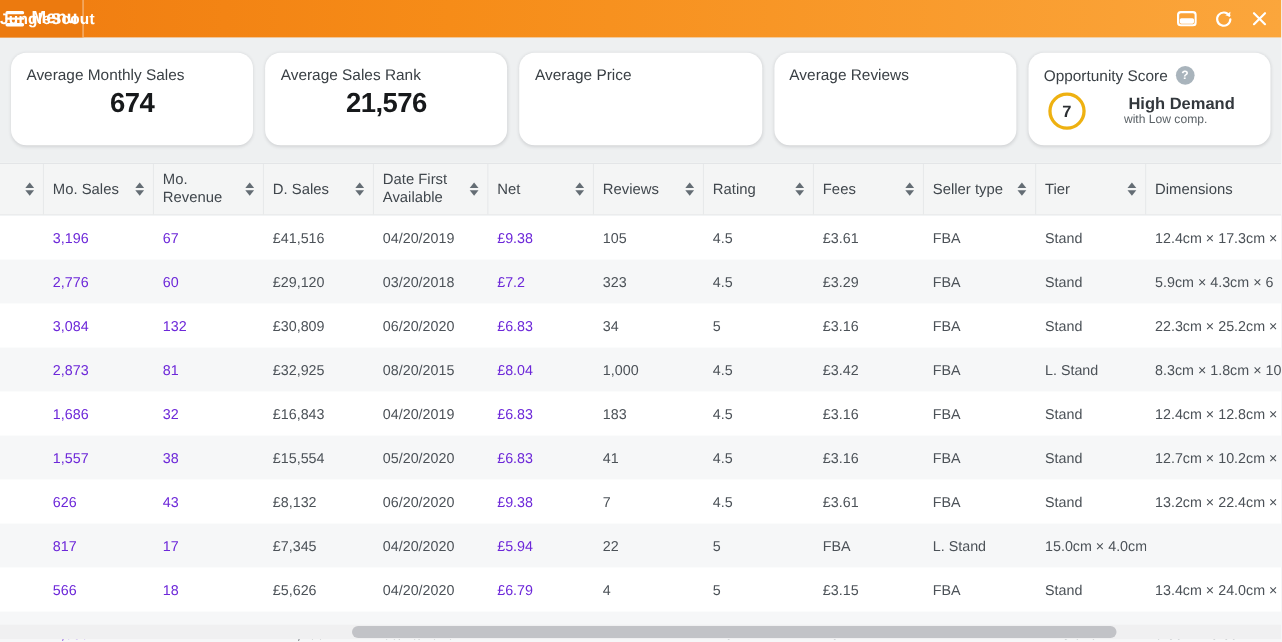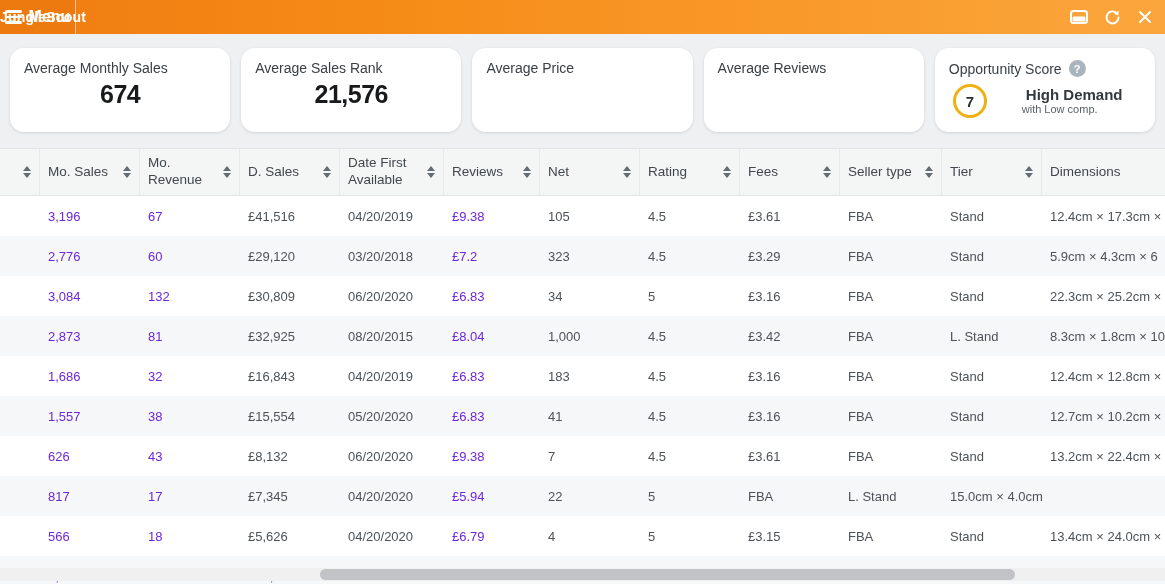--- a/index.html
+++ b/index.html
@@ -158,28 +158,28 @@
           </span>
         </div>
         <div class="th">
           <span class="th-label">Date First Available</span>
           <span class="sort">
             <i class="up"></i>
             <i class="dn"></i>
           </span>
         </div>
         <div class="th">
+          <span class="th-label">Net</span>
+          <span class="sort">
+            <i class="up"></i>
+            <i class="dn"></i>
+          </span>
+        </div>
+        <div class="th">
           <span class="th-label">Reviews</span>
-          <span class="sort">
-            <i class="up"></i>
-            <i class="dn"></i>
-          </span>
-        </div>
-        <div class="th">
-          <span class="th-label">Net</span>
           <span class="sort">
             <i class="up"></i>
             <i class="dn"></i>
           </span>
         </div>
         <div class="th">
           <span class="th-label">Rating</span>
           <span class="sort">
             <i class="up"></i>
             <i class="dn"></i>

